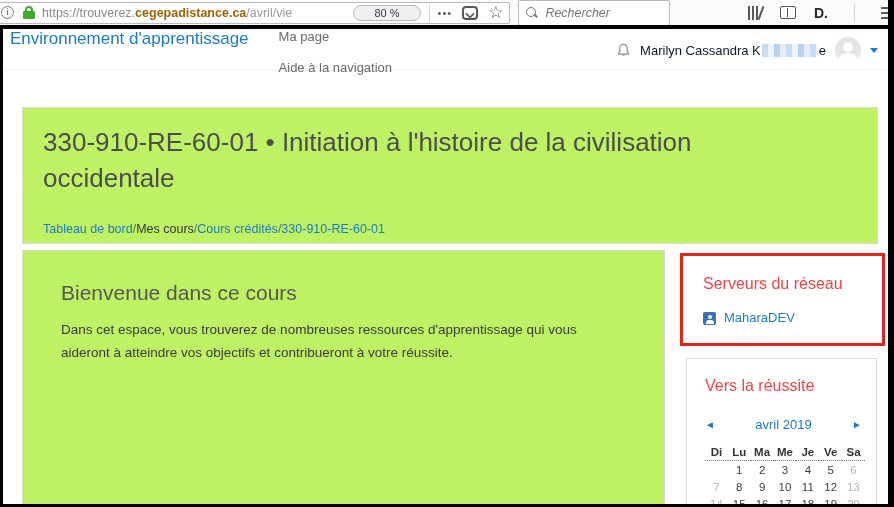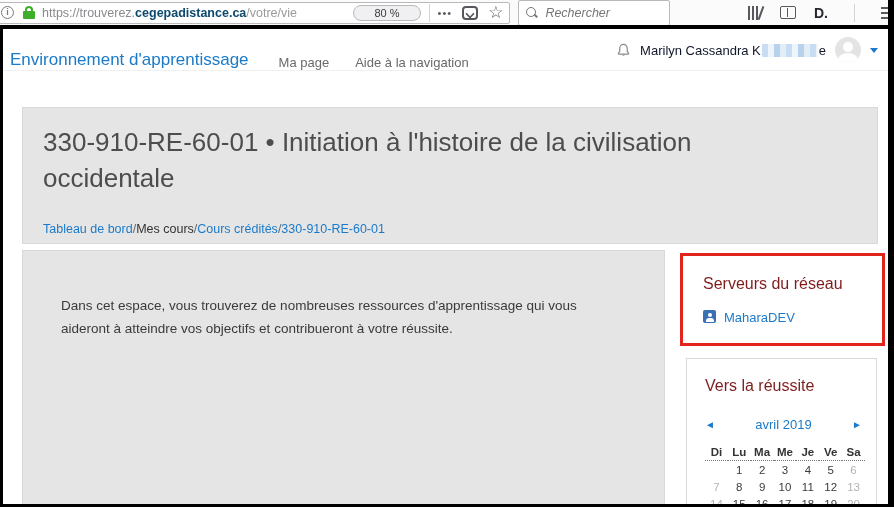--- a/index.html
+++ b/index.html
@@ -20,21 +20,21 @@
   .urlbar { display:flex; align-items:center; height:22px; width:540px; margin-left:-6px;
     background:#fff; border:1px solid #b9b9bb; border-radius:2px; padding:0 6px; }
   .info-icon { width:13px; height:13px; border:1.5px solid #7a7a7e; border-radius:50%;
     font-size:9px; line-height:11px; text-align:center; color:#7a7a7e; font-weight:bold; flex:0 0 auto; }
   .lock { position:relative; width:12px; height:13px; margin:0 7px 0 9px; flex:0 0 auto; }
   .lock .shackle { position:absolute; left:2px; top:0; width:8px; height:7px;
     border:2px solid #3fae2a; border-bottom:none; border-radius:4px 4px 0 0; }
   .lock .body { position:absolute; left:0; top:5px; width:12px; height:8px; background:#3fae2a; border-radius:1px; }
   .url-text { font-size:12.5px; white-space:nowrap; overflow:hidden; flex:1 1 auto; }
   .url-text .pre  { color:#8a8a8e; }
-  .url-text .dom  { color:#0c4a6e; font-weight:bold; }
+  .url-text .dom  { color:#a16207; font-weight:bold; }
   .url-text .path { color:#9a9a9e; }
   .zoom-pill { flex:0 0 auto; font-size:11px; color:#3b3b3f; background:#f0f0f2;
     border:1px solid #b9b9bb; border-radius:9px; padding:1px 20px; margin-left:4px; }
   .bar-sep { width:1px; height:18px; background:#d4d4d6; margin:0 8px; flex:0 0 auto; }
   .dots { font-size:11px; letter-spacing:1px; color:#58585e; flex:0 0 auto; }
   .pocket { position:relative; width:16px; height:14px; margin:0 10px; border:2px solid #58585e;
     border-radius:4px; flex:0 0 auto; }
   .pocket::before { content:""; position:absolute; left:2px; top:2px; width:6px; height:6px;
     border-right:2px solid #58585e; border-bottom:2px solid #58585e; transform:rotate(45deg) scale(.8); }
   .star-glyph { font-size:17px; color:#58585e; line-height:1; flex:0 0 auto; }
@@ -55,61 +55,61 @@
   .panel-icon::before { content:""; position:absolute; left:2px; top:1px; bottom:1px; width:4px;
     border-right:1.5px solid #58585e; }
   .d-ext { font-size:14px; font-weight:bold; color:#26262e; }
   .burger { display:flex; flex-direction:column; gap:3px; }
   .burger i { display:block; width:13px; height:2px; background:#58585e; }
 
   
   .page { position:absolute; left:3px; top:29px; width:885px; height:475px; background:#fff; }
   .env-row { height:25px; border-bottom:1px solid #d0d0d0; padding:7px 0 0 1px;
     font-size:11px; color:#1f1f1f; }
-  .mnav { height:42px; display:flex; align-items:flex-end; padding:0 12px 0 7px;
+  .mnav { height:42px; display:flex; align-items:flex-start; padding:0 12px 0 7px;
     border-bottom:1px solid #f0f0f0; position:relative; }
   .brand { font-size:17px; color:#1b7ac9; cursor:pointer; }
-  .mnav-links { display:flex; gap:26px; margin-left:30px; font-size:13px; color:#6a6a6a; }
+  .mnav-links { display:flex; gap:16px; margin-left:30px; font-size:13px; color:#6a6a6a;flex-direction:column; }
   .mnav-right { position:absolute; right:10px; top:0; height:42px; display:flex; align-items:center; gap:9px; }
   .bell { width:15px; height:15px; }
   .user-link { font-size:13px; color:#0f172a; display:flex; align-items:center; cursor:pointer; }
   .blur-chunk { display:inline-block; width:56px; height:13px; margin:0 1px; vertical-align:-2px;
     background:
       repeating-linear-gradient(90deg,#c8dcf2 0 6px,#eef4fb 6px 12px,#b9d2ec 12px 18px,#e3edf8 18px 24px),
       repeating-linear-gradient(0deg,rgba(255,255,255,.55) 0 4px,rgba(190,214,240,.55) 4px 8px);
     filter: blur(.7px); border-radius:1px; }
   .avatar { width:26px; height:26px; border-radius:50%; background:#e4e4e4; position:relative; overflow:hidden; }
   .avatar::before { content:""; position:absolute; left:8px; top:5px; width:10px; height:10px;
     border-radius:50%; background:#fff; }
   .avatar::after { content:""; position:absolute; left:3px; top:16px; width:20px; height:14px;
     border-radius:50% 50% 0 0; background:#fff; }
   .caret { width:0; height:0; border-left:4px solid transparent; border-right:4px solid transparent;
     border-top:5px solid #1b7ac9; cursor:pointer; }
 
-  .card { position:absolute; background:#e5e5e5; border:1px solid #d9d9d9; }
+  .card { position:absolute; background:#bef264; border:1px solid #d9d9d9; }
   .title-card { left:19px; top:78px; width:856px; height:137px; padding:16px 20px; }
   .page-title { font-size:26px; line-height:36px; font-weight:300; color:#4d4d4d; }
   .breadcrumb { margin-top:26px; font-size:12.5px; display:flex; align-items:center; }
   .breadcrumb .bc-link { color:#1b7ac9; cursor:pointer; }
   .breadcrumb .bc-plain { color:#333; }
   .breadcrumb .sep { color:#666; }
 
   .main-card { left:19px; top:221px; width:643px; height:300px; padding:30px 40px 0 38px; }
   .welcome-h { font-size:21px; font-weight:300; color:#565656; }
   .main-card p { font-size:13.5px; line-height:1.72; color:#3a3a3a; max-width:575px; }
   .p1 { margin-top:13px; }
   .p2 { margin-top:21px; }
   .p3 { margin-top:40px; }
 
   
   .red-box { position:absolute; left:677px; top:224px; width:205px; height:93px;
     border:3px solid #e2241d; background:#fff; z-index:5; }
   .servers-inner { padding:19px 0 0 20px; }
-  .side-h { font-size:16px; font-weight:300; color:#7f1d1d; }
-  .server-row { margin-top:17px; display:flex; align-items:flex-start; gap:8px; }
+  .side-h { font-size:16px; font-weight:300; color:#ef4444; }
+  .server-row { margin-top:17px; display:flex; align-items:flex-end; gap:8px; }
   .badge-icon { position:relative; width:13px; height:13px; background:#3a70b4; border-radius:2px; }
   .badge-icon::before { content:""; position:absolute; left:4.5px; top:2.5px; width:4px; height:4px;
     border-radius:50%; background:#fff; }
   .badge-icon::after { content:""; position:absolute; left:2.5px; top:7.5px; width:8px; height:4px;
     border-radius:3px 3px 0 0; background:#fff; }
   .server-link { font-size:13px; color:#1b7ac9; cursor:pointer; }
 
   .cal-block { position:absolute; left:683px; top:329px; width:191px; height:200px;
     border:1px solid #d9d9d9; background:#fff; padding:18px 12px 0 18px; }
   .cal-month-row { margin-top:22px; display:flex; align-items:center; justify-content:space-between;
@@ -127,21 +127,21 @@
 
 <div class="screen">
 
   <div class="toolbar">
     <div class="urlbar">
       <span class="info-icon">i</span>
       <span class="lock">
           <span class="shackle"></span>
           <span class="body"></span>
         </span>
-      <span class="url-text"><span class="pre">https://trouverez.</span><span class="dom">cegepadistance.ca</span><span class="path">/votre/vie</span></span>
+      <span class="url-text"><span class="pre">https://trouverez.</span><span class="dom">cegepadistance.ca</span><span class="path">/avril/vie</span></span>
       <span class="zoom-pill">80 %</span>
       <span class="bar-sep"></span>
       <span class="dots">•••</span>
       <span class="pocket"></span>
       <span class="star-glyph">☆</span>
     </div>
     <div class="searchbox">
       <span class="mag"></span>
       <input type="text" placeholder="Rechercher" style="">
     </div>
@@ -194,20 +194,21 @@
         <span class="sep">/</span>
         <span class="bc-plain">Mes cours</span>
         <span class="sep">/</span>
         <span class="bc-link">Cours crédités</span>
         <span class="sep">/</span>
         <span class="bc-link">330-910-RE-60-01</span>
       </div>
     </section>
 
     <section class="card main-card">
+      <h2 class="welcome-h">Bienvenue dans ce cours</h2>
       <p class="p1">Dans cet espace, vous trouverez de nombreuses ressources d'apprentissage qui vous aideront à atteindre vos objectifs et contribueront à votre réussite.</p>
 
     </section>
 
     <div class="red-box">
       <div class="servers-inner">
         <div class="side-h">Serveurs du réseau</div>
         <div class="server-row">
           <span class="badge-icon"></span>
           <span class="server-link">MaharaDEV</span>

